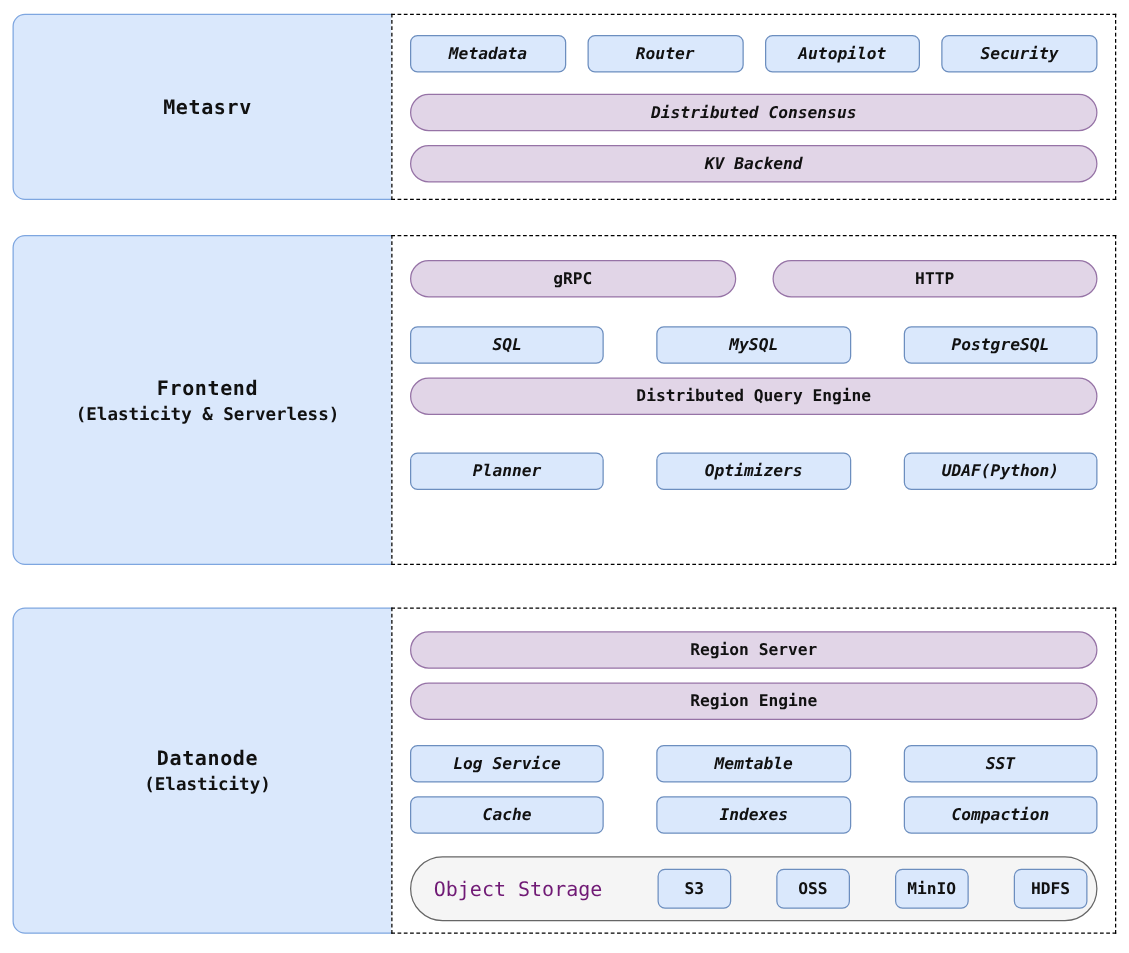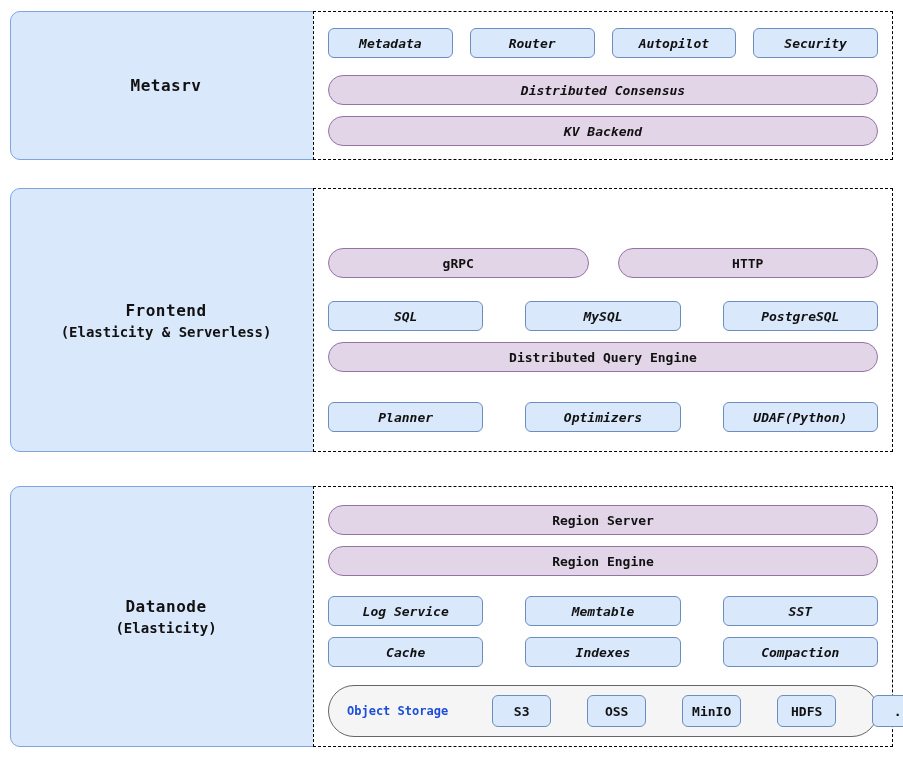--- a/index.html
+++ b/index.html
@@ -49,39 +49,39 @@
     background: var(--purple-fill, #e1d5e7);
     border: 1px solid var(--purple-border, #9673a6);
     border-radius: 15px; height: 30px;
     display: flex; align-items: center; justify-content: center;
     font-size: 13px; font-weight: bold; white-space: nowrap;
   }
 
   .grid-row { display: flex; }
   .cols4 { gap: 17px; }
   .cols3 { gap: 42px; font-style: italic; }
-  .cols2 { gap: 29px; margin-top: 40px; }
+  .cols2 { gap: 29px; }
   .cols4 > .box, .cols3 > .box, .cols2 > .pill { flex: 1; min-width: 0; }
 
   .mb-sm { margin-bottom: 11px; }
   .mb-md { margin-bottom: 17px; }
   .mb-lg { margin-bottom: 20px; }
   .mb-xl { margin-bottom: 23px; }
   .mb-dqe { margin-bottom: 30px; }
   .mb-storage { margin-bottom: 18px; }
 
   .storage {
     background: var(--storage-fill, #f5f5f5);
     border: 1px solid var(--storage-border, #666666);
     border-radius: 26px; height: 52px;
     display: flex; align-items: center;
     padding: 0 24px 0 18px; gap: 20px;
   }
   .storage-label {
-    font-size: 12px; font-weight: bold; color: #1d4ed8;
+    font-size: 16px; font-weight: normal; color: #701a75;
     white-space: nowrap; margin-right: 8px;
   }
   .storage .box { width: 59px; height: 32px; flex: none; margin-left: 16px; }
 </style>
 </head>
 <body>
 
 <section class="row row-metasrv">
   <div class="left-panel">
     <div class="panel-title">Metasrv</div>

